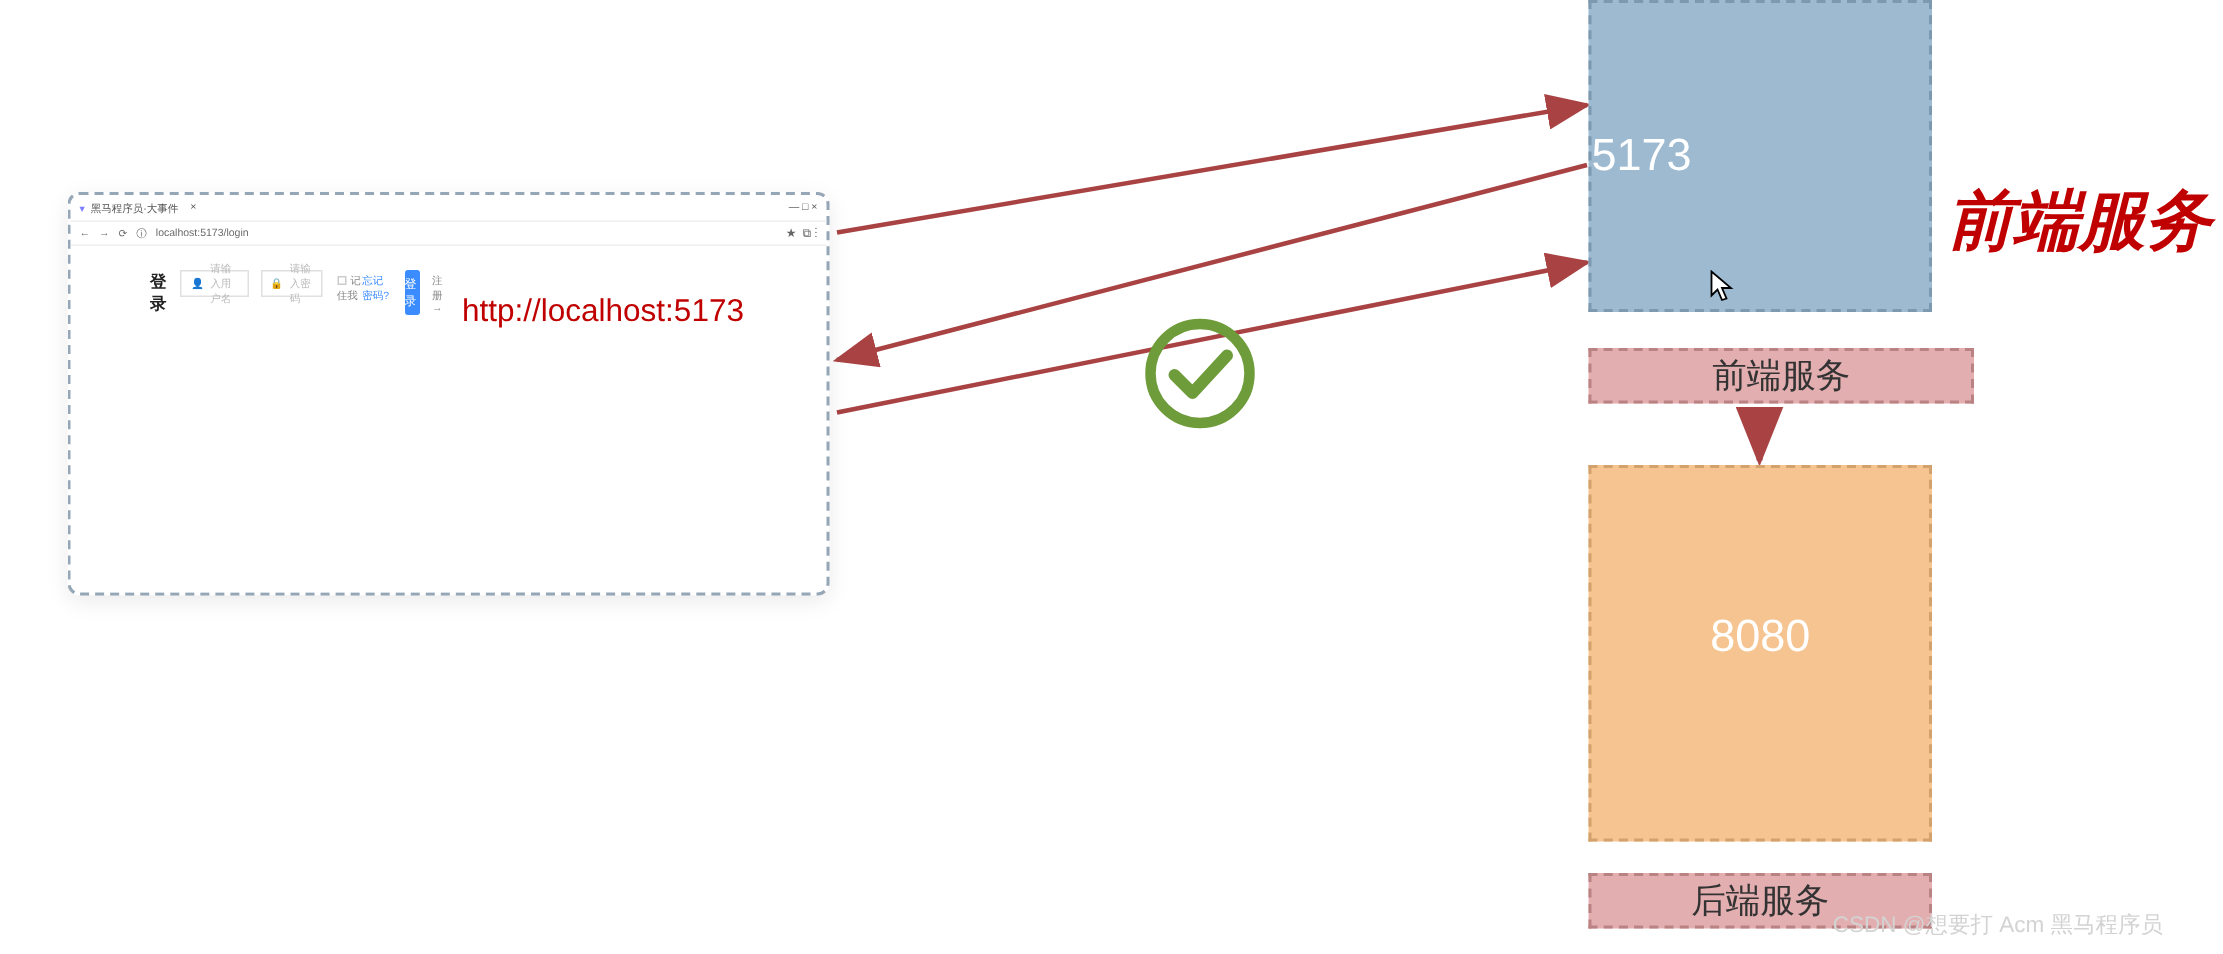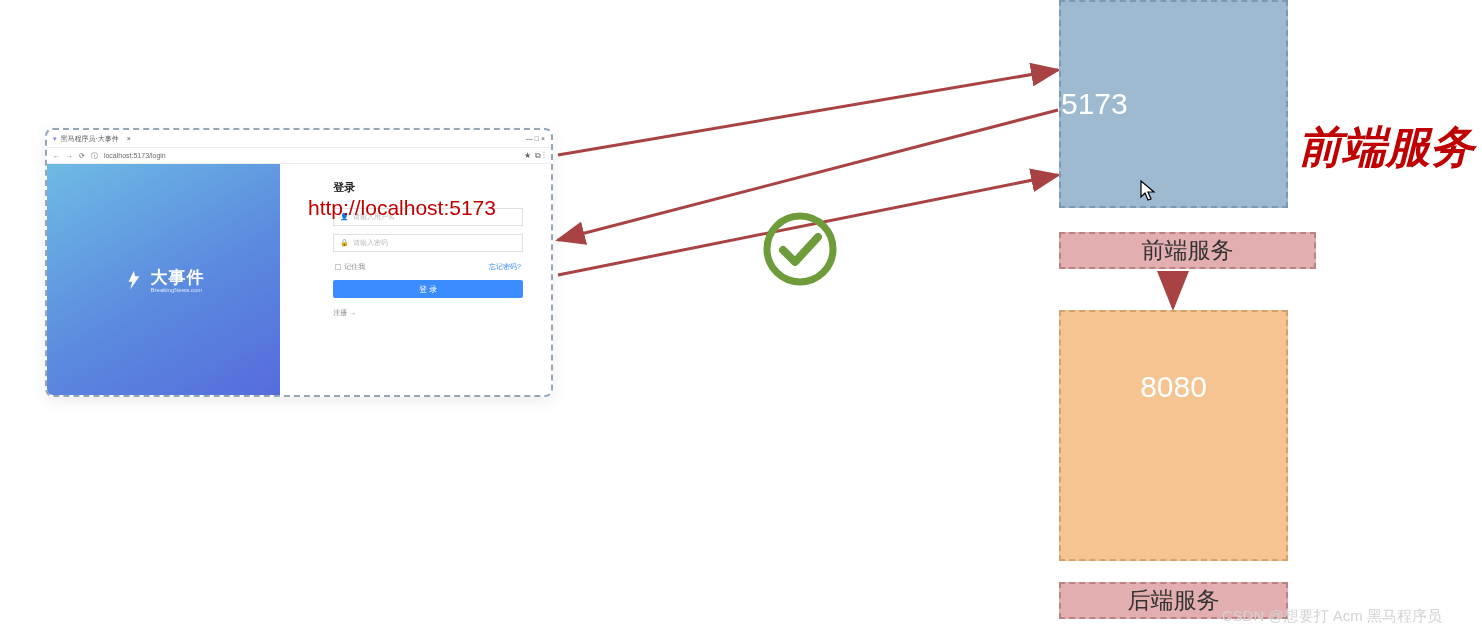--- a/index.html
+++ b/index.html
@@ -57,39 +57,39 @@
     }
     .app-left .brand { display:flex; align-items:center; gap:6px; }
     .app-left .brand-icon { width:22px; height:22px; }
     .app-left .brand-text { font-size: 17px; font-weight: bold; letter-spacing: 1px; }
     .app-left .brand-sub { font-size:6px; opacity:.8; display:block; margin-top:-2px; }
     .app-right {
       width: 51%;
       padding: 16px 28px 8px 28px;
       background: #fff;
       display: flex;
-      flex-direction: column;
+      flex-direction: row;
       gap: 8px;
       margin-left: 25px;
     }
     .login-title { font-size: 11px; font-weight: bold; color:#222; margin-bottom:5px; }
     .login-input {
       height: 18px;
       border: 1px solid #e0e0e0;
       font-size: 7px;
       padding: 0 6px;
       color: #bbb;
       display:flex;
       align-items:center;
       gap:4px;
     }
     .login-row { display:flex; justify-content:space-between; font-size:7px; color:#888; padding:2px 2px 0 2px; }
     .login-row .forgot { color:#3b8cff; }
     .login-btn {
-      height: 18px;
+      height: 30px;
       background: #3b8cff;
       color: #fff;
       font-size: 8px;
       display:flex;
       align-items:center;
       justify-content:center;
       border-radius: 2px;
     }
     .login-register { font-size:7px; color:#888; margin-top:2px; }
     .url-label {
@@ -136,21 +136,21 @@
       position: absolute;
       left: 1059px;
       top: 310px;
       width: 229px;
       height: 251px;
       background: #f5c490;
       border: 2px dashed #d3a26c;
       display: flex;
       align-items: flex-start;
       justify-content: center;
-      padding-top: 58px;
+      padding-top: 96px;
       color: #fff;
       font-size: 30px;
     }
     .backend-label {
       position: absolute;
       left: 1059px;
       top: 582px;
       width: 229px;
       height: 37px;
       background: #e3aeaf;
@@ -211,31 +211,20 @@
     <span>→</span>
     <span>⟳</span>
     <span>ⓘ</span>
     <span class="url">localhost:5173/login</span>
     <span class="right-icons">
       <span>★</span>
       <span>⧉ ⋮</span>
     </span>
   </div>
   <div class="app-body">
-    <div class="app-left">
-      <div class="brand">
-        <svg class="brand-icon" viewBox="0 0 24 24" fill="#fff">
-          <path d="M12 2 L6 14 L10 14 L8 22 L18 8 L13 8 Z"></path>
-        </svg>
-        <div>
-          <span class="brand-text">大事件</span>
-          <span class="brand-sub">BreakingNews.com</span>
-        </div>
-      </div>
-    </div>
     <div class="app-right">
       <div class="login-title">登录</div>
       <div class="login-input">
         <span>👤</span>
         <span>请输入用户名</span>
       </div>
       <div class="login-input">
         <span>🔒</span>
         <span>请输入密码</span>
       </div>

